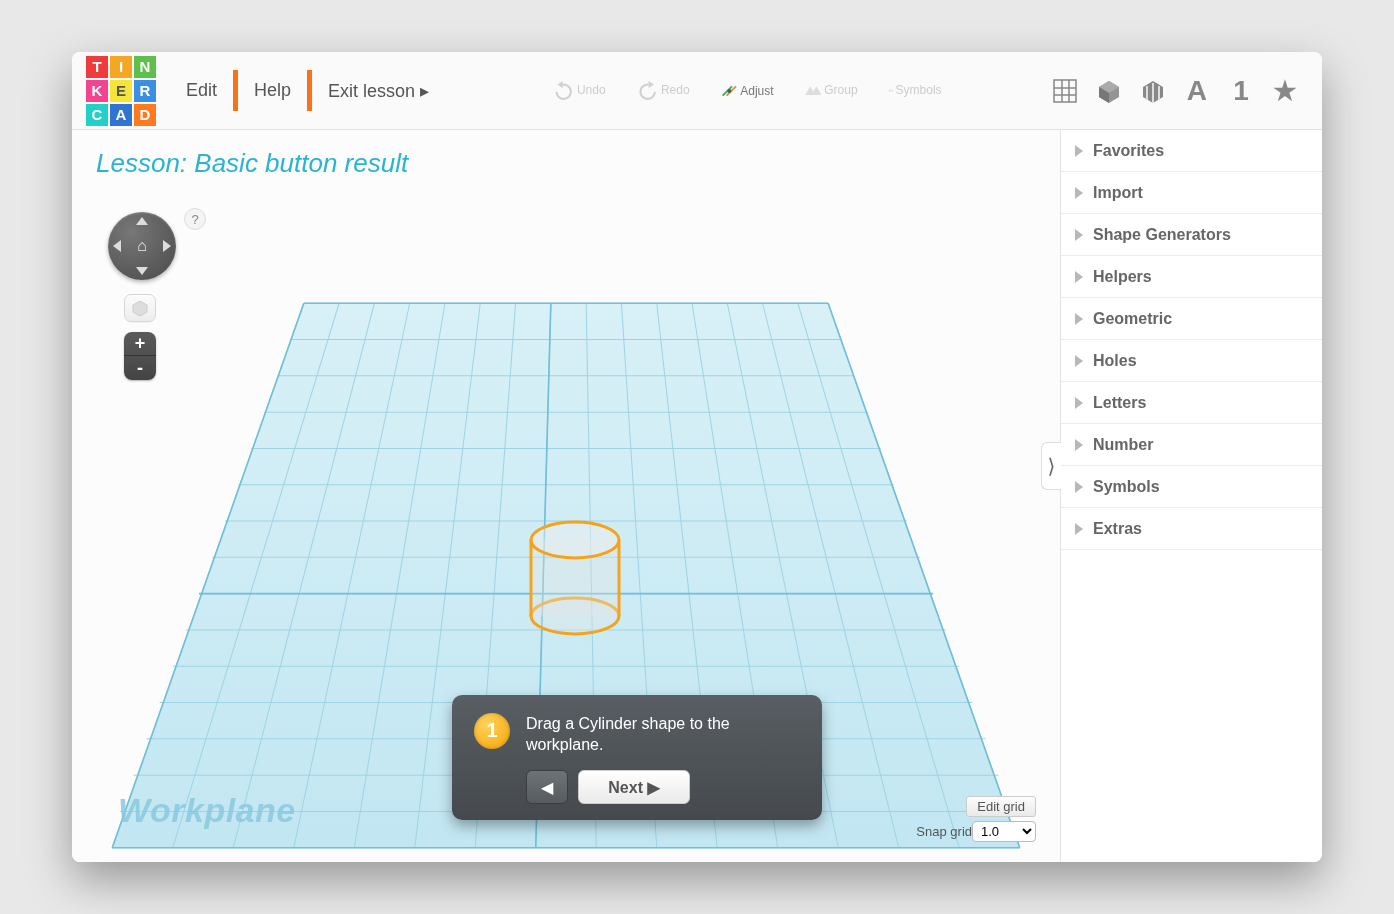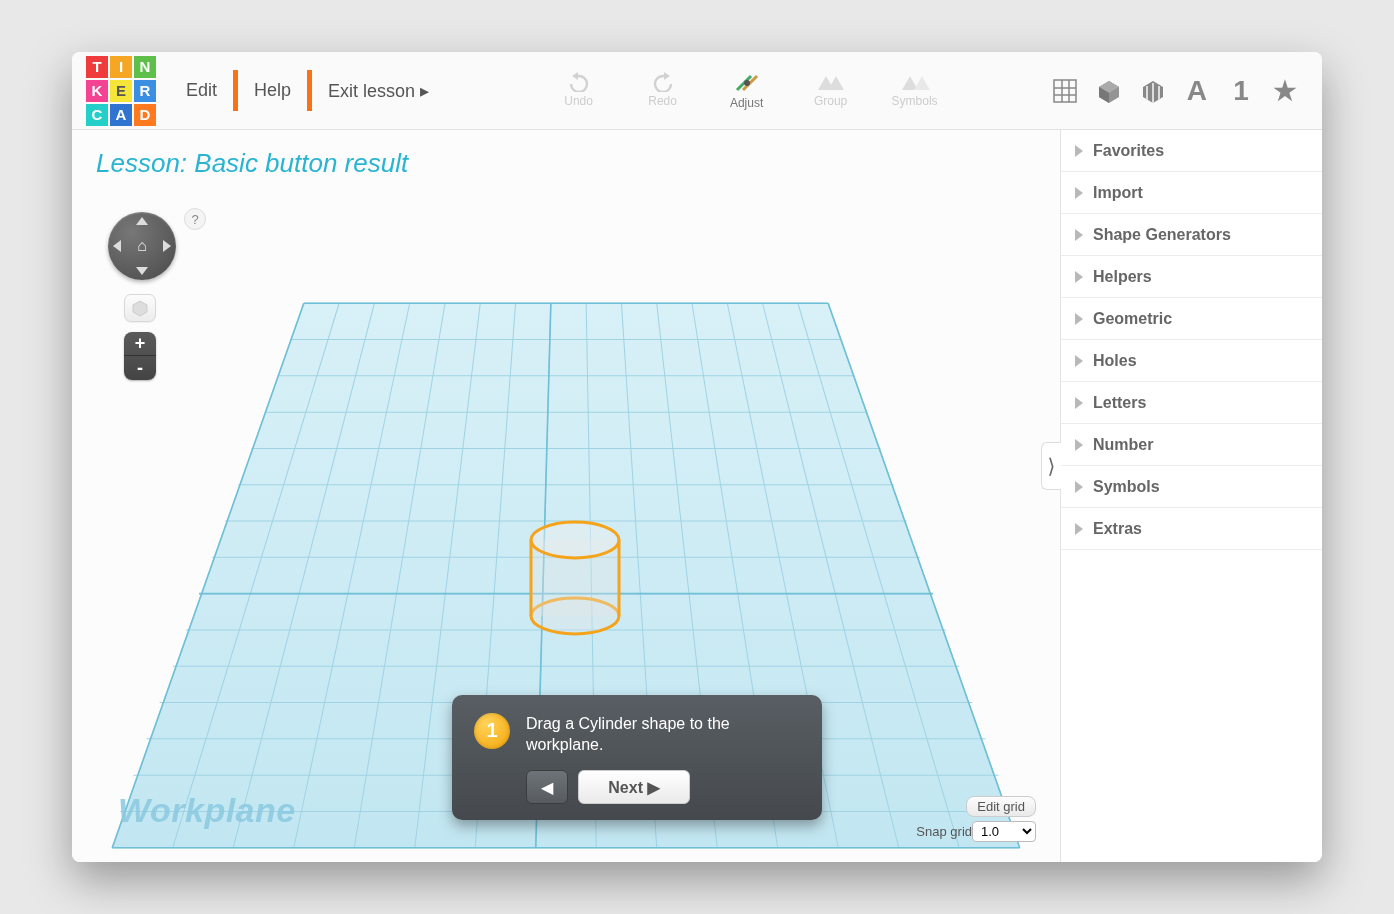--- a/index.html
+++ b/index.html
@@ -53,21 +53,21 @@
     cursor: pointer;
   }
   .menu-item:last-child { border-right: none; }
   .center-tools {
     margin-left: auto;
     display: flex;
     gap: 30px;
     align-items: flex-start;
   }
   .tool {
-    display: flex; flex-direction: column; align-items: center;
+    display: flex; align-items: center;
     font-size: 12px; color: #777; cursor: pointer; gap: 2px; width:54px;
   }
   .tool.disabled { opacity: .35; }
   .right-tabs {
     margin-left: auto;
     display: flex; gap: 10px; align-items: center;
     padding-right: 6px;
   }
   .right-tab {
     width: 34px; height: 34px;
@@ -180,21 +180,21 @@
     padding: 0 29px;
   }
   
   .grid-ctrls {
     position:absolute; right:14px; bottom:10px;
     display:flex; flex-direction: column; align-items: flex-end; gap:4px;
     font-size:13px; color:#555;
   }
   .grid-ctrls .editgrid {
     background: linear-gradient(#fdfdfd,#e9e9e9);
-    border:1px solid #ccc; border-radius:8px;
+    border:1px solid #ccc; border-radius:3px;
     padding:2px 10px; cursor:pointer; font-size:13px;
   }
   .grid-ctrls .snaprow { display:flex; align-items:center; gap:0; }
   .grid-ctrls select {
     background:#fff; border:1px solid #bbb; border-radius:4px;
     font-size:13px; padding:1px 4px; width: 64px;
   }
   
   .side-panel {
     width: 262px; border-left:1px solid #e3e3e3;

